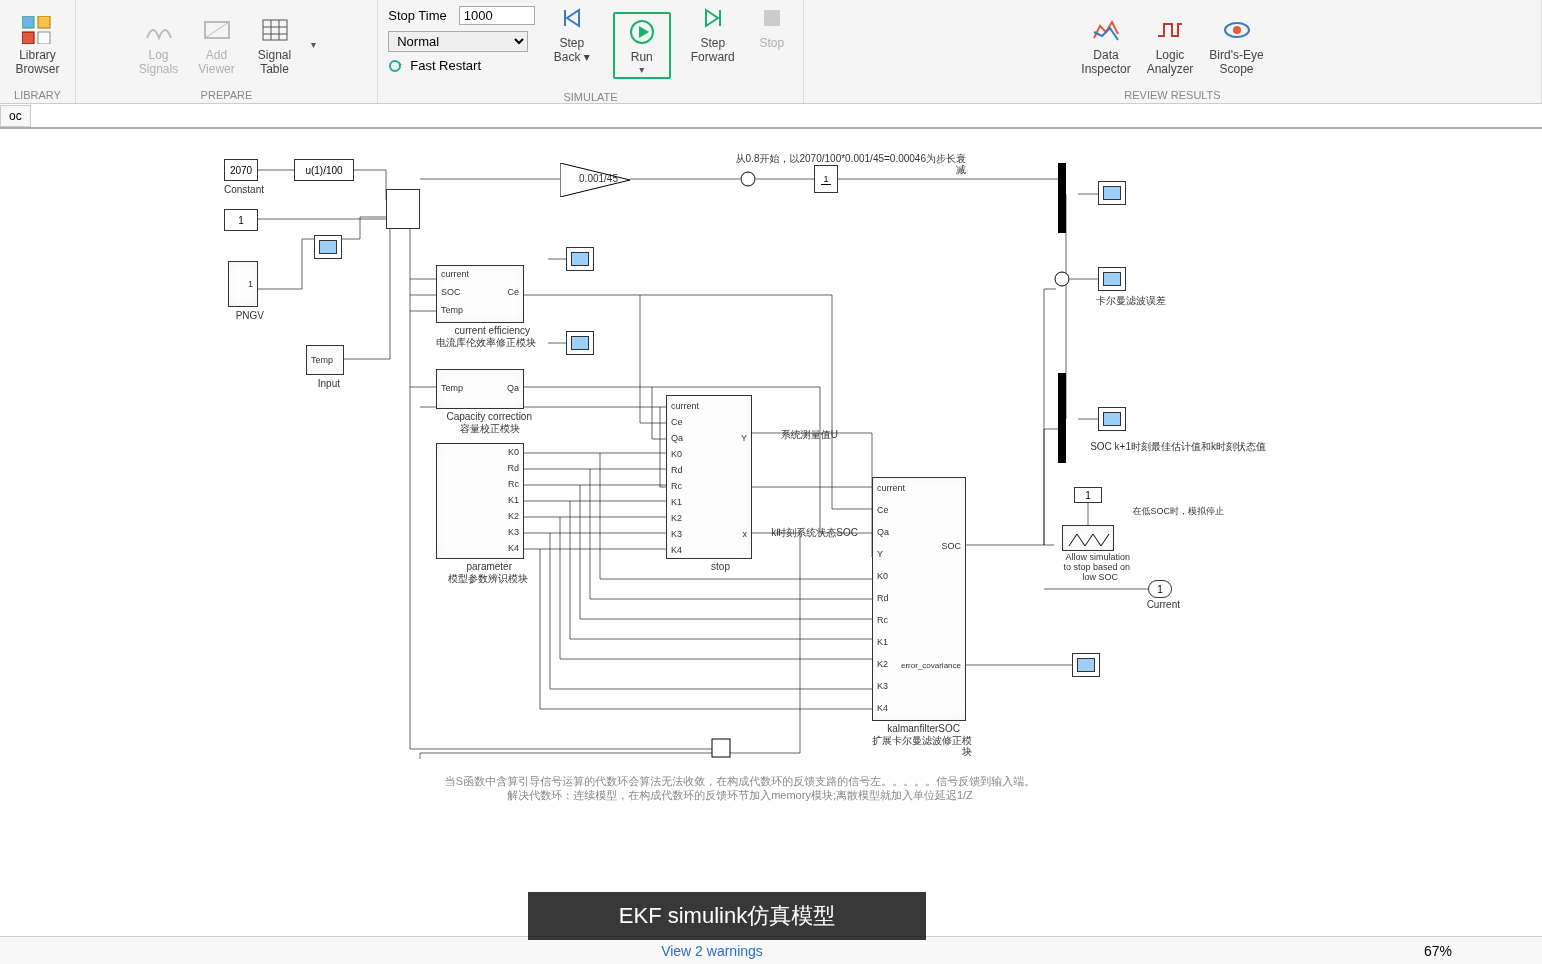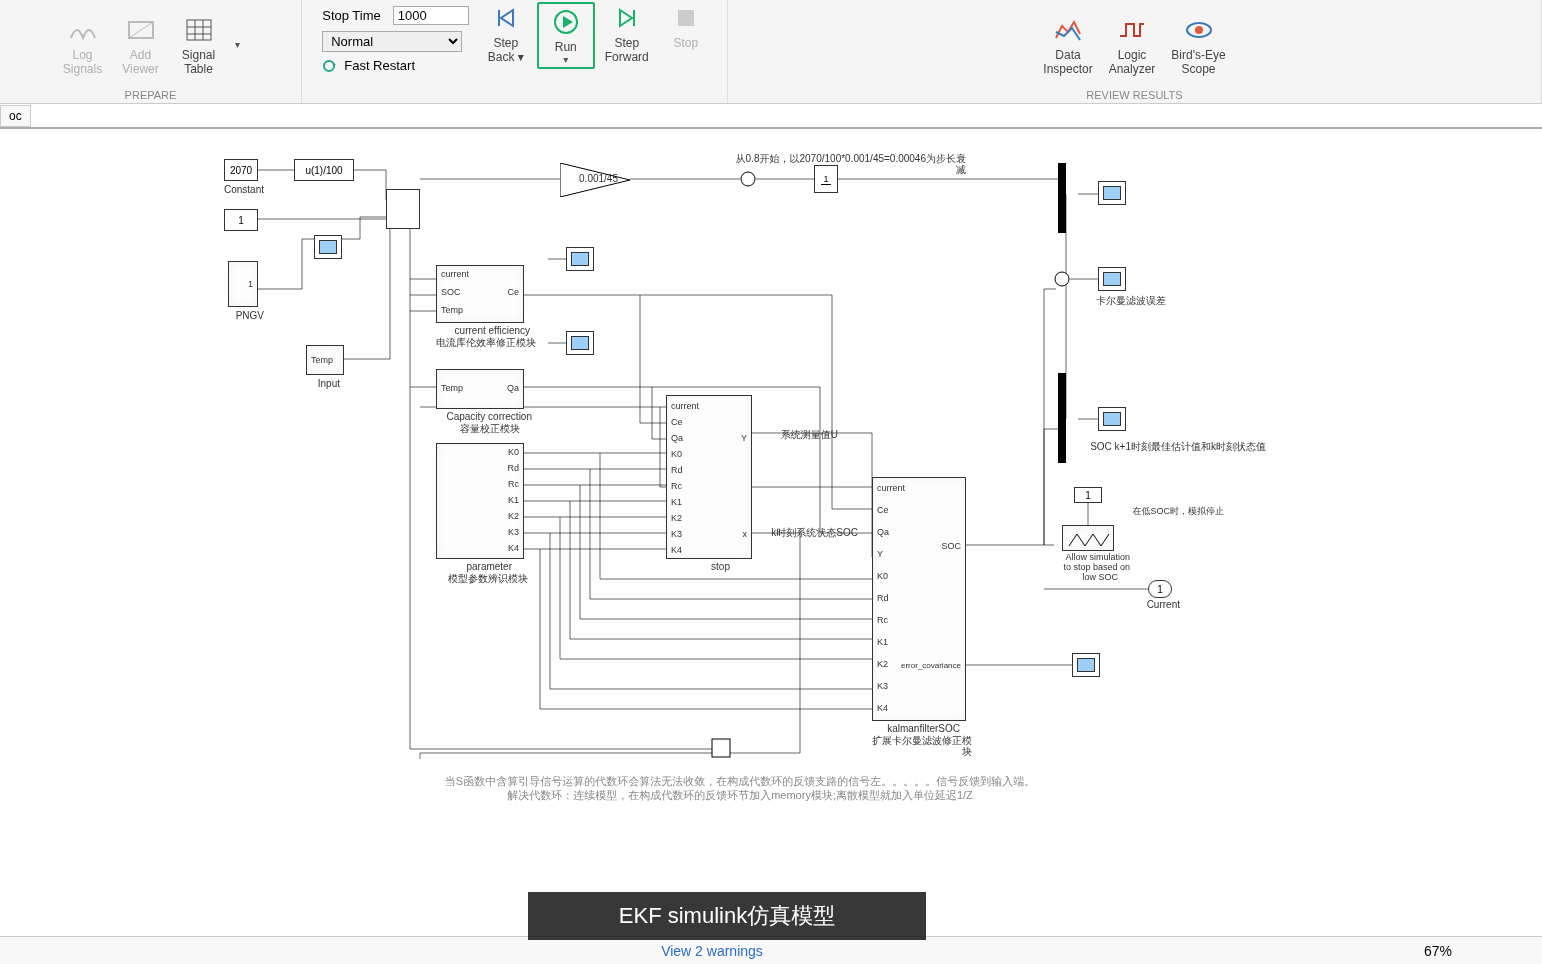--- a/index.html
+++ b/index.html
@@ -31,20 +31,37 @@
   .statusbar .warn { color:#2a6ebd; margin:0 auto; }
   .caption { position:absolute; left:528px; top:892px; width:398px; height:48px; background:rgba(0,0,0,0.78); color:#fff; font-size:22px; display:flex; align-items:center; justify-content:center; z-index:10;}
   .run-highlight { border:2px solid #19b26b; border-radius:2px; }
   .footer-text { font-size:11px; color:#888; text-align:center; line-height:1.2;}
   .ddrop{font-size:10px;color:#555;position:absolute;}
 </style>
 </head>
 <body>
 
 <div class="ribbon">
+  <div class="ribbon-group" style="width:76px;">
+    <div class="ribbon-row">
+      <div class="ribbon-btn">
+        <div class="ico">
+          <svg width="30" height="28">
+              <rect x="0" y="0" width="12" height="12" fill="#6fb2e6" stroke="#3a6"></rect>
+              <rect x="16" y="0" width="12" height="12" fill="#f7c24e" stroke="#a70"></rect>
+              <rect x="0" y="16" width="12" height="12" fill="#e05a3e" stroke="#900"></rect>
+              <rect x="16" y="16" width="12" height="12" fill="#fff" stroke="#888"></rect>
+            </svg>
+        </div>
+        <span>Library</span>
+        <span>Browser</span>
+      </div>
+    </div>
+    <div class="group-label">LIBRARY</div>
+  </div>
 
   <div class="ribbon-group" style="width:302px;">
     <div class="ribbon-row">
       <div class="ribbon-btn disabled">
         <div class="ico">
             <svg width="28" height="24">
               <path d="M2 20 Q8 4 14 20 Q20 4 26 20" stroke="#bbb" fill="none" stroke-width="2"></path>
             </svg>
           </div>
         <span>Log</span>
@@ -101,21 +118,21 @@
       <div class="ribbon-btn">
         <div class="ico">
             <svg width="26" height="24">
               <path d="M20 4 L8 12 L20 20 Z" fill="none" stroke="#3a7abd" stroke-width="2"></path>
               <line x1="6" y1="4" x2="6" y2="20" stroke="#3a7abd" stroke-width="2"></line>
             </svg>
           </div>
         <span>Step</span>
         <span><span>Back</span> ▾</span>
       </div>
-      <div class="ribbon-btn run-highlight" style="margin:2px;">
+      <div class="ribbon-btn run-highlight" style="margin:12px;">
         <div class="ico">
             <svg width="26" height="26">
               <circle cx="13" cy="13" r="11" fill="none" stroke="#19b26b" stroke-width="2"></circle>
               <path d="M10 7 L20 13 L10 19 Z" fill="#19b26b"></path>
             </svg>
           </div>
         <span>Run</span>
         <span class="ddrop" style="position:static">▾</span>
       </div>
       <div class="ribbon-btn">
@@ -130,20 +147,21 @@
       </div>
       <div class="ribbon-btn disabled">
         <div class="ico">
             <svg width="24" height="24">
               <rect x="4" y="4" width="16" height="16" fill="#ccc"></rect>
             </svg>
           </div>
         <span>Stop</span>
       </div>
     </div>
+    <div class="group-label">SIMULATE</div>
   </div>
 
   <div class="ribbon-group" style="flex:1;">
     <div class="ribbon-row">
       <div class="ribbon-btn">
         <div class="ico">
             <svg width="28" height="24">
               <polyline points="2,20 8,8 14,14 20,4 26,16" fill="none" stroke="#e05a3e" stroke-width="2"></polyline>
               <polyline points="2,14 10,18 18,10 26,22" fill="none" stroke="#3a7abd" stroke-width="2"></polyline>
             </svg>

